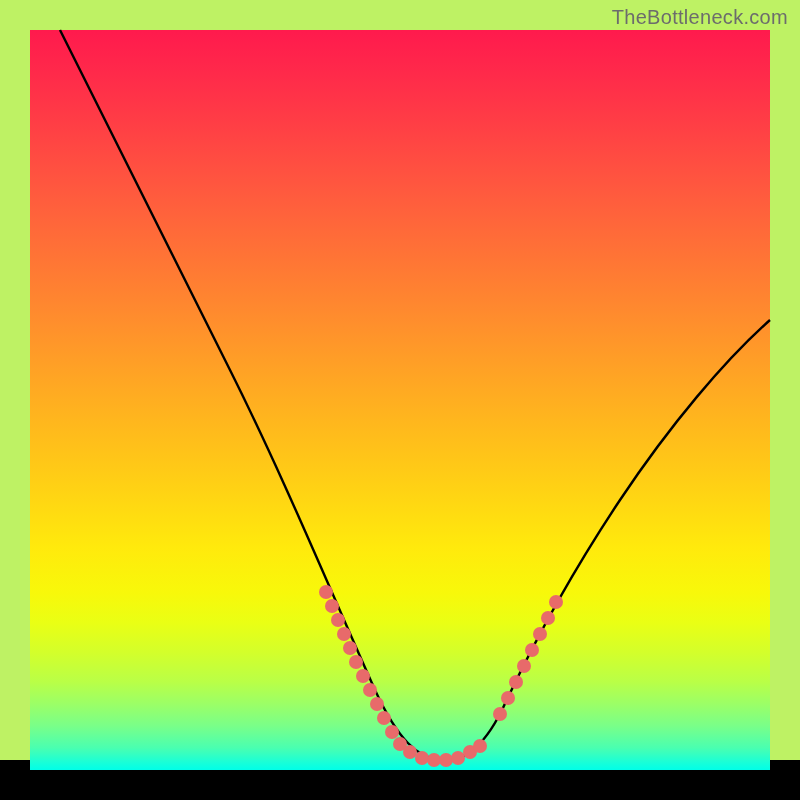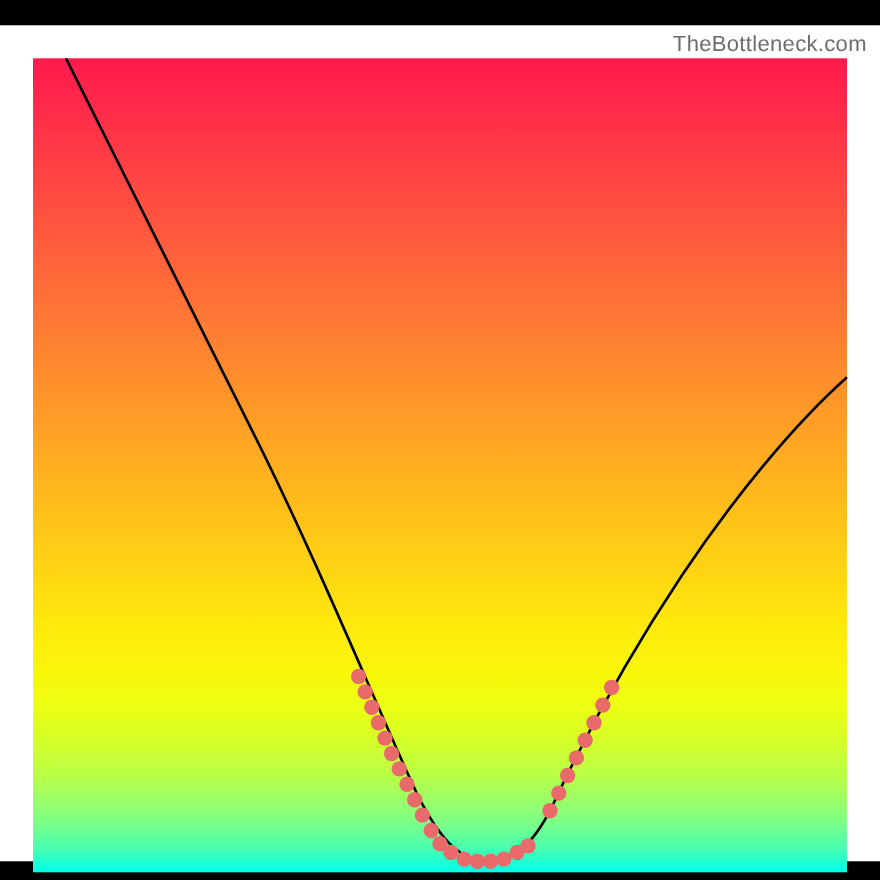--- a/index.html
+++ b/index.html
@@ -10,22 +10,21 @@
     background: #000;
     overflow: hidden;
     font-family: Arial, Helvetica, sans-serif;
   }
   .frame {
     position: absolute;
     top: 0;
     left: 0;
     width: 800px;
     height: 760px;
-    background: #ffffff;
-    margin-top: 23px;
+    background: #bef264;
   }
   .plot-area {
     position: absolute;
     left: 30px;
     top: 30px;
     width: 740px;
     height: 740px;
     background: linear-gradient(to bottom,
       #ff1a4d 0%,
       #ff2a4a 6%,

